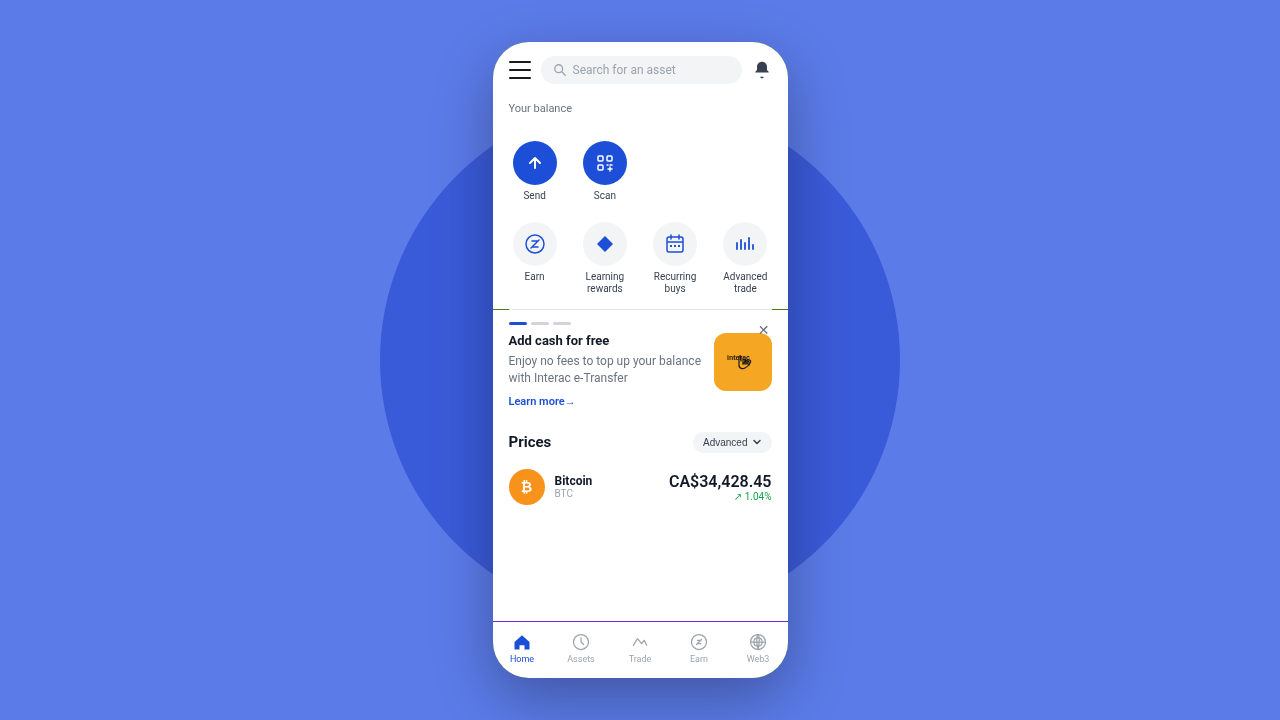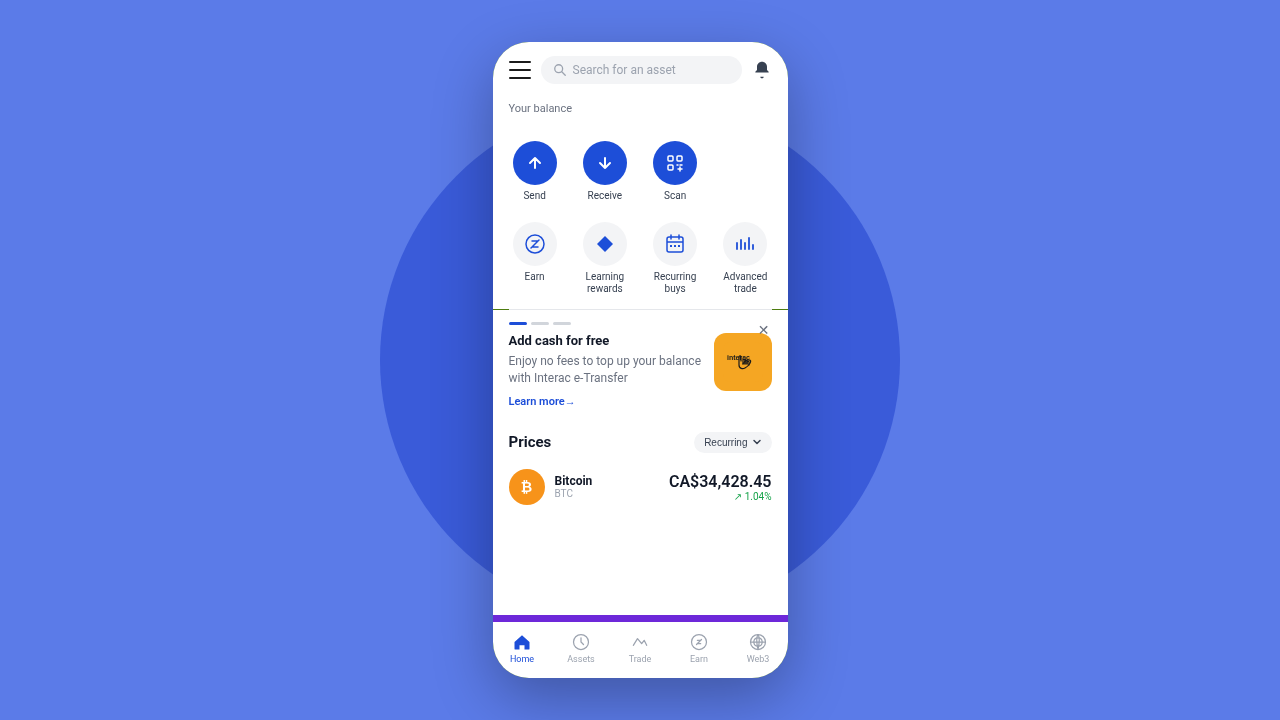--- a/index.html
+++ b/index.html
@@ -296,21 +296,21 @@
       color: #111827;
     }
     .crypto-change {
       font-size: 10px;
       color: #16a34a;
     }
 
     
     .bottom-nav {
       display: flex;
-      border-top: 7px solid #6d28d9;
+      border-top: 1px solid #6d28d9;
       background: #fff;
       padding: 6px 0 10px;
     }
     .nav-item {
       flex: 1;
       display: flex;
       flex-direction: column;
       align-items: center;
       gap: 2px;
       cursor: pointer;
@@ -364,28 +364,20 @@
 
     <div class="action-item">
       <div class="action-circle">
         <svg width="18" height="18" viewBox="0 0 18 18" fill="none">
           <path d="M9 14V4M4 9l5-5 5 5" stroke="white" stroke-width="2" stroke-linecap="round" stroke-linejoin="round"></path>
         </svg>
       </div>
       <span class="action-label">Send</span>
     </div>
 
-    <div class="action-item">
-      <div class="action-circle">
-        <svg width="18" height="18" viewBox="0 0 18 18" fill="none">
-          <path d="M9 4v10M4 9l5 5 5-5" stroke="white" stroke-width="2" stroke-linecap="round" stroke-linejoin="round"></path>
-        </svg>
-      </div>
-      <span class="action-label">Receive</span>
-    </div>
 
     <div class="action-item">
       <div class="action-circle">
         <svg width="18" height="18" viewBox="0 0 18 18" fill="none">
           <rect x="2" y="2" width="5" height="5" rx="1" stroke="white" stroke-width="1.5"></rect>
           <rect x="11" y="2" width="5" height="5" rx="1" stroke="white" stroke-width="1.5"></rect>
           <rect x="2" y="11" width="5" height="5" rx="1" stroke="white" stroke-width="1.5"></rect>
           <path d="M11 11h1m4 0h-2m-2 4h4m-2-2v4" stroke="white" stroke-width="1.5" stroke-linecap="round"></path>
         </svg>
       </div>
@@ -468,21 +460,21 @@
           <path d="M24 22v-2c0-1 2-1 2 0v3" fill="none" stroke="#1a1a1a" stroke-width="1.2" stroke-linecap="round"></path>
         </svg>
       </div>
     </div>
   </div>
 
   <div class="prices-section">
     <div class="prices-header">
       <span class="prices-title">Prices</span>
       <button class="watchlist-btn">
-        <span>Recurring</span>
+        <span>Advanced</span>
         <svg width="10" height="10" viewBox="0 0 10 10">
           <path d="M2 3.5l3 3 3-3" stroke="#374151" stroke-width="1.5" fill="none" stroke-linecap="round" stroke-linejoin="round"></path>
         </svg>
       </button>
     </div>
     <div class="crypto-row">
       <div class="crypto-icon">₿</div>
       <div class="crypto-info">
         <div class="crypto-name">Bitcoin</div>
         <div class="crypto-ticker">BTC</div>

